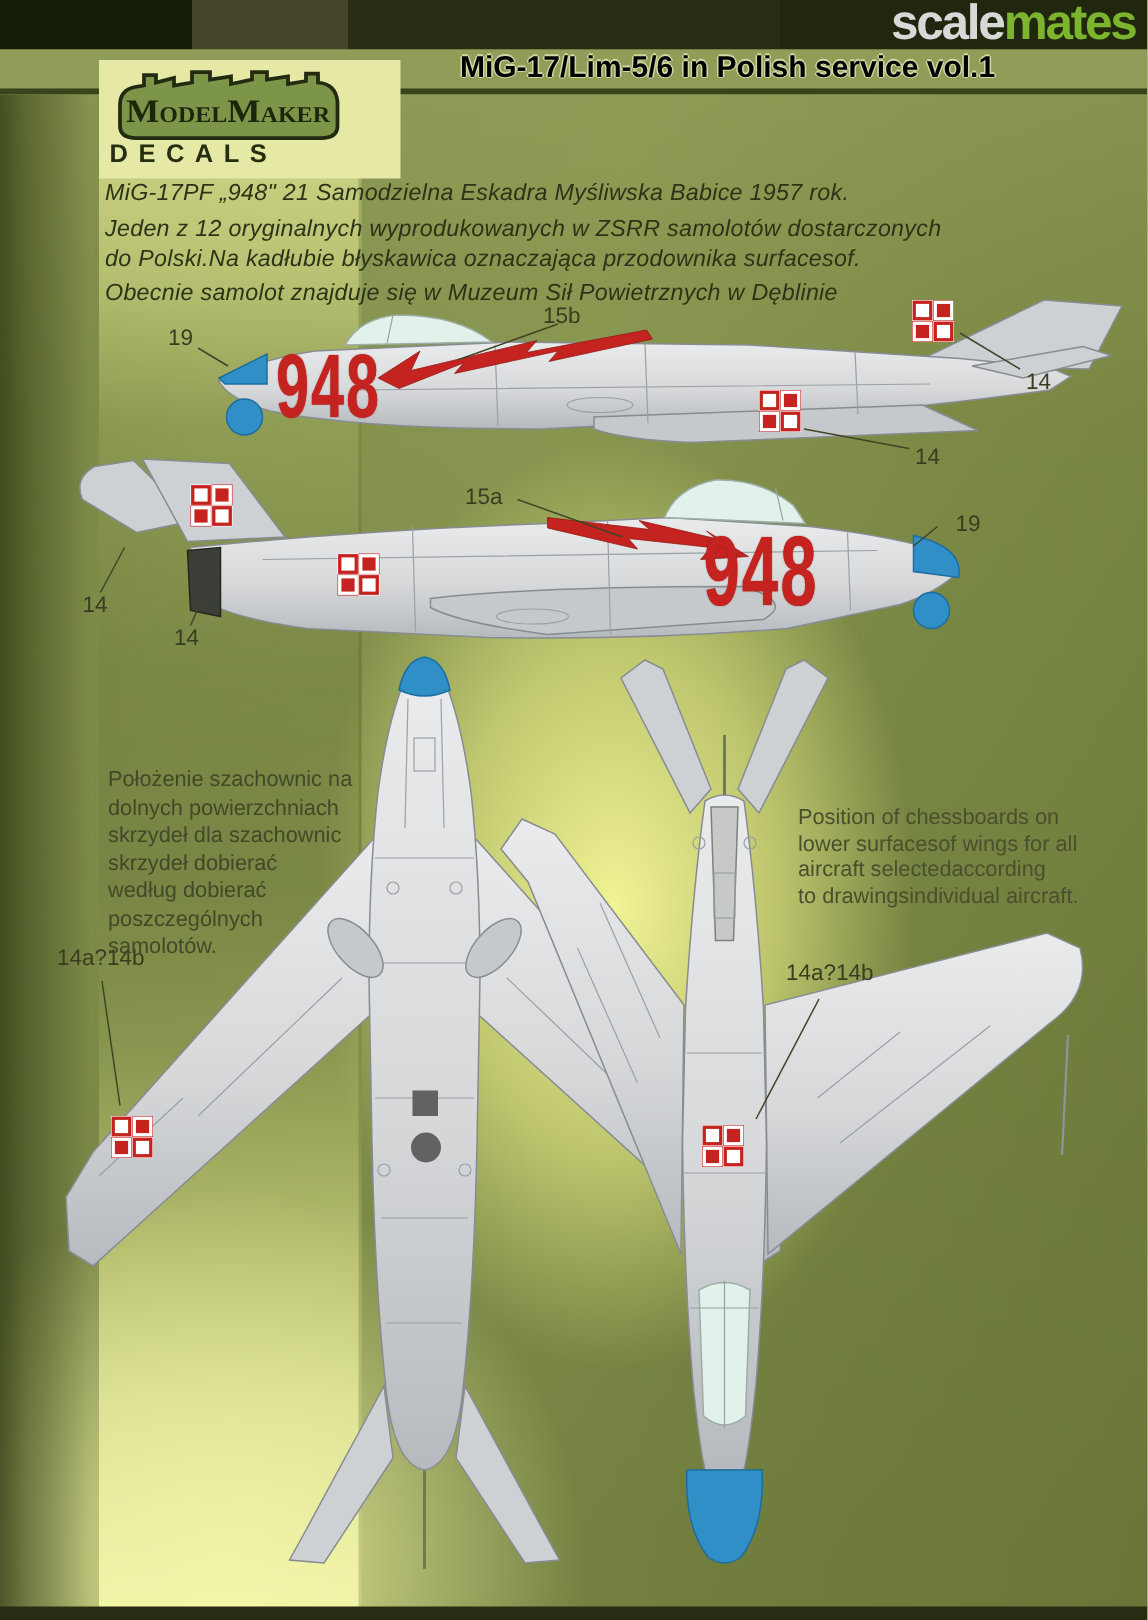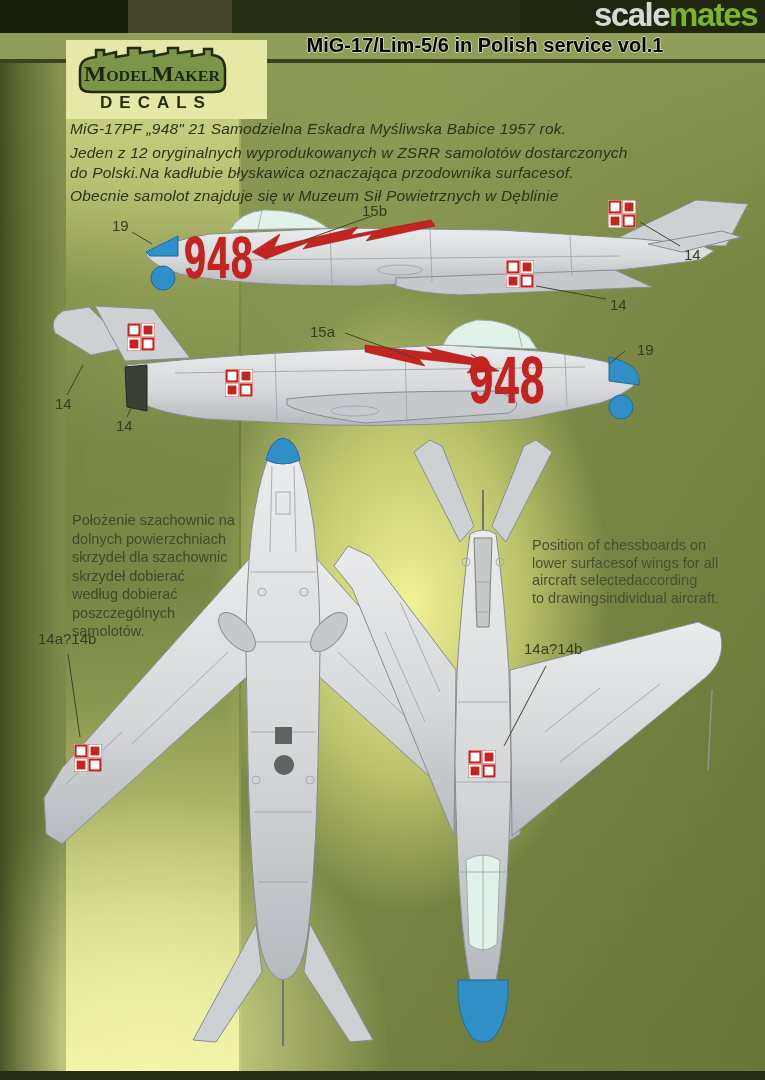--- a/index.html
+++ b/index.html
@@ -36,21 +36,21 @@
     border-right:2px solid rgba(70,80,30,.25);
     background:linear-gradient(180deg,
       rgba(228,232,152,.8) 0%, rgba(214,220,135,.62) 12%,
       rgba(170,182,100,.28) 22%, rgba(105,118,55,.26) 38%,
       rgba(105,118,55,.28) 52%, rgba(162,174,95,.32) 63%,
       rgba(208,214,125,.55) 73%, rgba(233,237,158,.8) 86%,
       rgba(244,246,170,.97) 100%);}
 
   
   .logo-box{position:absolute;left:66px;top:40px;width:201px;height:79px;background:#e6e8a6;z-index:6;}
-  .logo-sub{position:absolute;left:0;top:53px;width:173px;text-align:center;font-size:17px;
+  .logo-sub{position:absolute;left:0;top:53px;width:173px;font-size:17px;
     font-weight:bold;letter-spacing:7px;color:#262e10;text-indent:7px;}
 
   
   .intro-line{position:absolute;left:70px;font-size:15.5px;font-style:italic;
     color:#2c3317;letter-spacing:.2px;white-space:nowrap;z-index:4;}
   .il1{top:120px;} .il2{top:144px;} .il3{top:164px;} .il4{top:187px;}
 
   
   .acw{position:absolute;z-index:3;}
   .acw svg{position:absolute;left:0;top:0;overflow:visible;}

